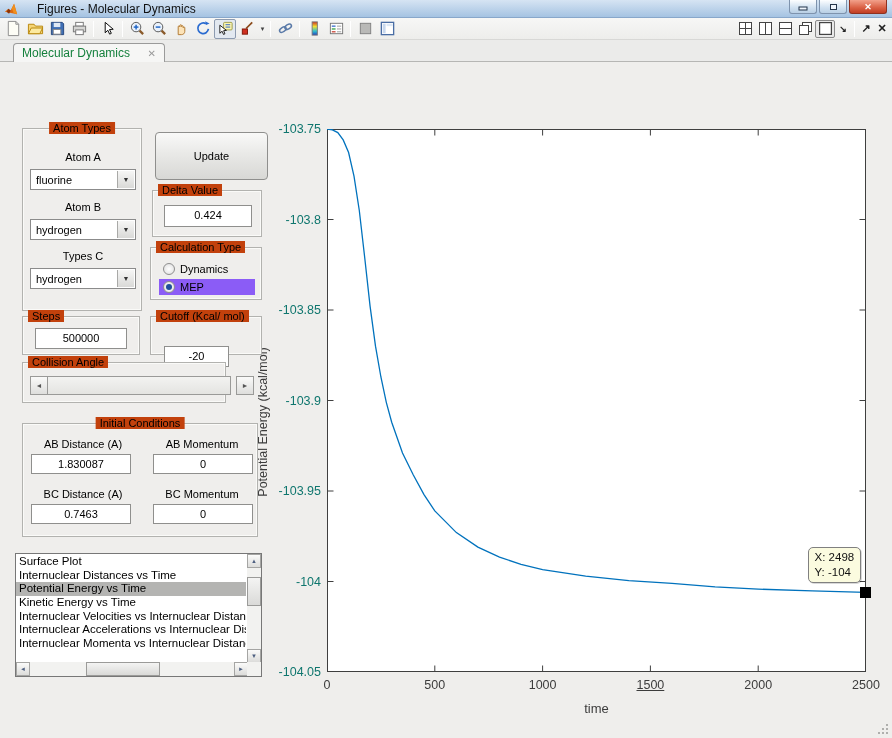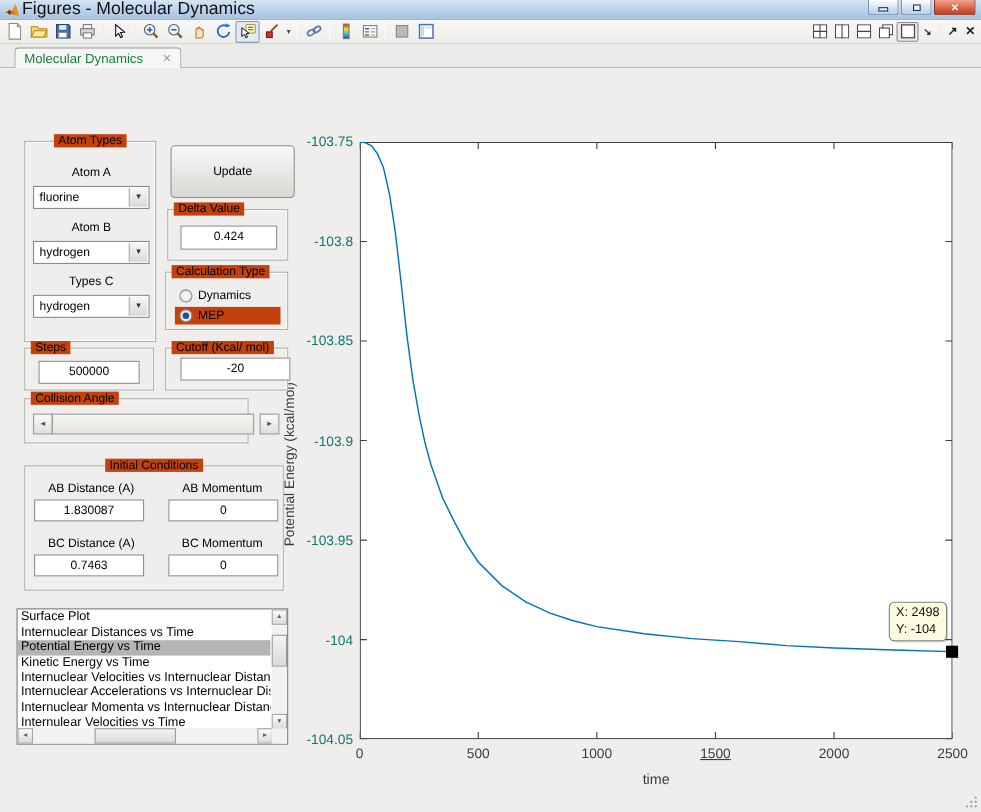--- a/index.html
+++ b/index.html
@@ -1,20 +1,20 @@
 <!DOCTYPE html>
 <html><head>
 <meta charset="utf-8">
 <style>
   *{box-sizing:border-box;margin:0;padding:0}
   html,body{width:892px;height:738px;overflow:hidden;font-family:"Liberation Sans",sans-serif;background:#efeeec}
   .window{position:relative;width:892px;height:738px}
   
   .titlebar{height:18px;background:linear-gradient(#d6e4f3,#a5c3e2);border-bottom:1px solid #88a7ca;display:flex;align-items:center;padding:0 4px;position:relative}
-  .titlebar .ttl{font-size:16px;color:#111;margin-left:2px}
+  .titlebar .ttl{font-size:12px;color:#111;margin-left:19px}
   .winbtns{position:absolute;right:5px;top:0;display:flex;gap:2px}
   .wbtn{width:28px;height:14px;border:1px solid #7e93ad;border-top:none;border-radius:0 0 3px 3px;background:linear-gradient(#fdfeff,#cfe0f0 60%,#b9cfe4);display:flex;align-items:center;justify-content:center;font-size:9px;color:#23344a;cursor:default}
   .wbtn.close{background:linear-gradient(#f2a18b,#d95f43 60%,#c13e24);border-color:#8e3120;color:#fff;font-weight:bold;width:38px}
   .wbtn .rest{width:7px;height:6px;border:1px solid #23344a;background:#eef4fb}
   
   .toolbar{height:22px;background:linear-gradient(#f7f7f6,#ededeb);border-bottom:1px solid #d8d8d6;display:flex;align-items:center;padding:0 2px}
   .tb-btn{width:22px;height:20px;display:flex;align-items:center;justify-content:center;border:1px solid transparent;border-radius:2px}
   .tb-btn.selected{background:#e3e9f0;border:1px solid #8d9bb0}
   .tb-btn svg{width:17px;height:17px}
   .tb-sep{width:1px;height:16px;background:#c7c7c5;border-right:1px solid #fff;margin:0 3px}
@@ -34,21 +34,21 @@
   .group{position:absolute;border:1px solid #b2b2af;box-shadow:inset 0 0 0 1px #fafaf8;background:#efeeec;z-index:2}
   .gtitle{position:absolute;top:-7px;background:#c2410c;padding:0 4px;font-size:11px;color:#000;white-space:nowrap}
   .gtitle.left{left:5px}
   .gtitle.center{left:50%;transform:translateX(-50%)}
   .lbl{position:absolute;font-size:11px;color:#000;text-align:center;white-space:nowrap}
   .combo{position:absolute;height:21px;background:#fff;border:1px solid #8b8b8b;font-size:11px;display:flex;align-items:center;padding-left:5px}
   .combo .arr{position:absolute;right:1px;top:1px;bottom:1px;width:17px;background:linear-gradient(#f6f6f5,#d9d9d7);border-left:1px solid #a9a9a7;display:flex;align-items:center;justify-content:center;font-size:7px;color:#333}
   .edit{position:absolute;background:#fff;border:1px solid #8f8f8d;font-size:11px;text-align:center;line-height:19px}
   .btn-update{position:absolute;left:155px;top:70px;width:113px;height:48px;background:linear-gradient(#f9f9f8,#e9e9e7 45%,#d8d8d5);border:1px solid #8f8f8d;border-radius:4px;font-size:11px;display:flex;align-items:center;justify-content:center;z-index:2}
   .radio-row{position:absolute;left:8px;height:16px;display:flex;align-items:center;font-size:11px;padding:0 4px}
-  .radio-row.sel{background:#c2410c;width:96px}
+  .radio-row.sel{background:#8b5cf6;width:96px}
   .radio{width:12px;height:12px;border-radius:50%;border:1px solid #8f8f8f;background:radial-gradient(#ffffff,#dcdcdc);margin-right:5px;position:relative;flex:none}
   .radio.on::after{content:"";position:absolute;left:2px;top:2px;width:6px;height:6px;border-radius:50%;background:#1f4f9c}
   
   .sl-btn{position:absolute;width:18px;height:19px;background:linear-gradient(#fafaf9,#dededc);border:1px solid #9a9a98;display:flex;align-items:center;justify-content:center;font-size:7px;color:#555}
   .sl-thumb{position:absolute;left:24px;top:13px;width:184px;height:19px;background:linear-gradient(#f3f3f1,#e4e4e1);border:1px solid #9a9a98}
   
   .listbox{position:absolute;left:15px;top:491px;width:247px;height:124px;background:#fff;border:1px solid #777;z-index:2}
   .lb-items{position:absolute;left:0;top:1px;right:15px;bottom:15px;overflow:hidden}
   .lb-item{height:13.7px;line-height:13.7px;font-size:11.5px;padding-left:3px;white-space:nowrap;color:#000}
   .lb-item.sel{background:#b4b4b2}
@@ -301,21 +301,21 @@
       </div>
     </div>
 
     <div class="group" style="left:22px;top:254px;width:118px;height:39px">
       <span class="gtitle left">Steps</span>
       <div class="edit" style="left:12px;top:11px;width:92px;height:21px">500000</div>
     </div>
 
     <div class="group" style="left:150px;top:254px;width:112px;height:39px">
       <span class="gtitle left">Cutoff (Kcal/ mol)</span>
-      <div class="edit" style="left:13px;top:8px;width:100px;height:21px">-20</div>
+      <div class="edit" style="left:13px;top:29px;width:65px;height:21px">-20</div>
     </div>
 
     <div class="group" style="left:22px;top:300px;width:204px;height:41px">
       <span class="gtitle left">Collision Angle</span>
       <div class="sl-btn" style="left:7px;top:13px">
           <span>◄</span>
         </div>
       <div class="sl-thumb"></div>
       <div class="sl-btn" style="left:213px;top:13px">
           <span>►</span>
@@ -336,21 +336,20 @@
 
     <div class="listbox">
       <div class="lb-items" id="lb-items">
           <div class="lb-item">Surface Plot</div>
           <div class="lb-item">Internuclear Distances vs Time</div>
           <div class="lb-item sel">Potential Energy vs Time</div>
           <div class="lb-item">Kinetic Energy vs Time</div>
           <div class="lb-item">Internuclear Velocities vs Internuclear Distance</div>
           <div class="lb-item">Internuclear Accelerations vs Internuclear Distance</div>
           <div class="lb-item">Internuclear Momenta vs Internuclear Distance</div>
-          <div class="lb-item">Internulear Velocities vs Time</div>
         </div>
       <div class="sb" style="right:0;top:0;width:14px;height:109px">
         <div class="sb-btn" style="left:0;top:0">
             <span>▲</span>
           </div>
         <div class="sb-thumb" style="left:0;top:23px;width:14px;height:29px"></div>
         <div class="sb-btn" style="left:0;bottom:0">
             <span>▼</span>
           </div>
       </div>

